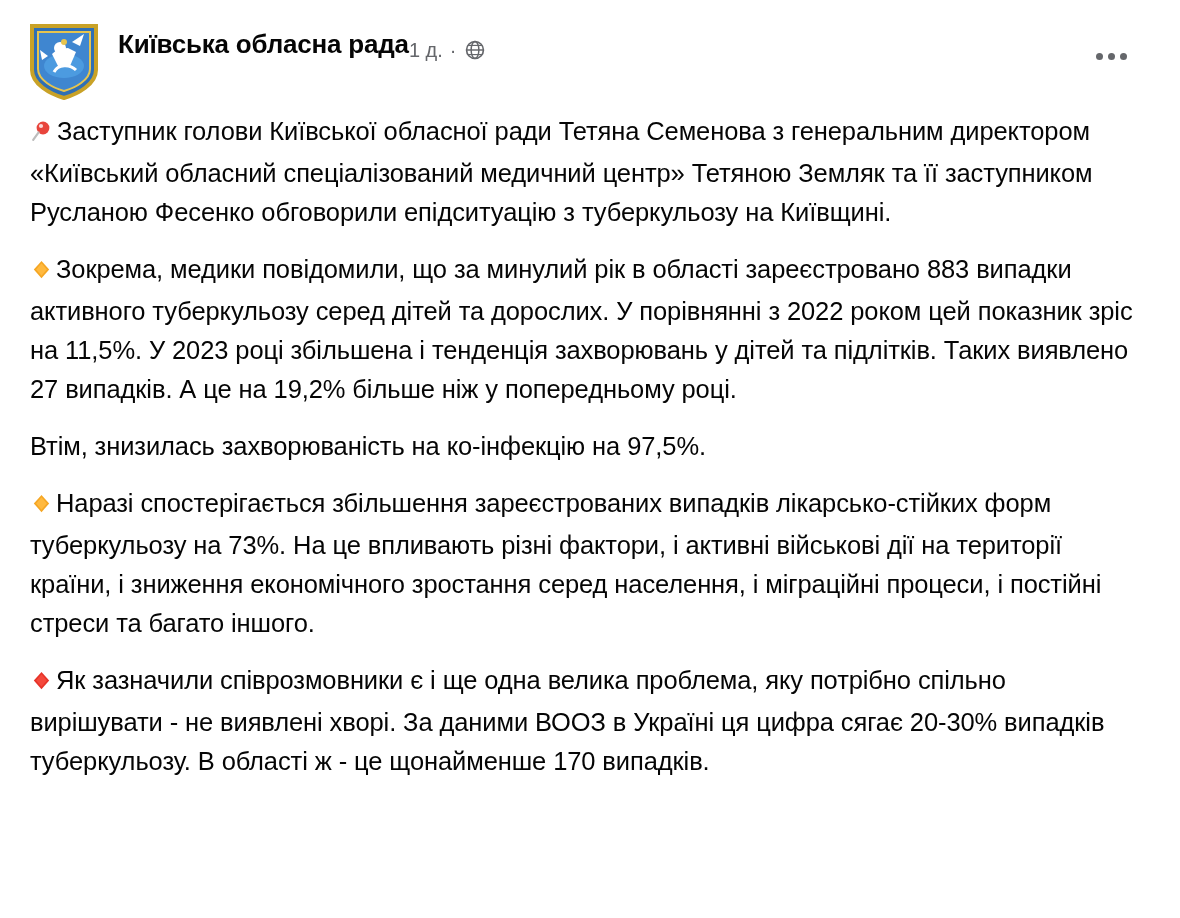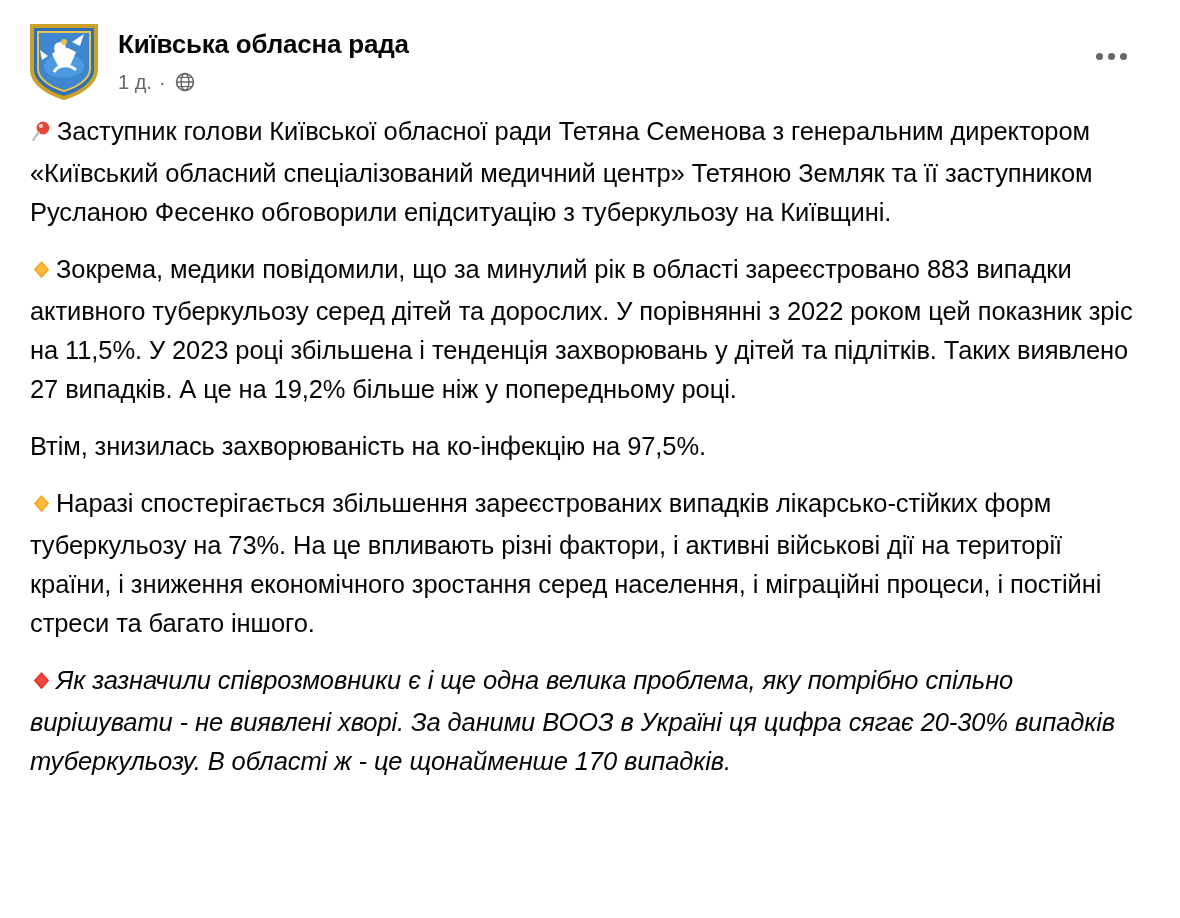--- a/index.html
+++ b/index.html
@@ -32,21 +32,21 @@
     height: 78px;
     flex: 0 0 auto;
     margin-right: 18px;
     position: relative;
     border-radius: 4px;
     overflow: hidden;
   }
   .avatar svg { display: block; }
   .header-text {
     display: flex;
-    flex-direction: column;
+    flex-direction: row;
     justify-content: center;
     padding-top: 6px;
   }
   .page-name {
     font-size: 26px;
     font-weight: bold;
     color: #050505;
     letter-spacing: -0.2px;
     line-height: 32px;
   }
@@ -101,21 +101,21 @@
     padding: 2px 0 0 2px;
   }
   .para {
     font-size: 25.5px;
     line-height: 39px;
     color: #050505;
     margin: 0 4px 18px 0;
     letter-spacing: -0.1px;
     font-weight: 400;
   }
-  .para:last-child { margin-bottom: 0; font-style: italic; }
+  .para:last-child { margin-bottom: 0; }
   .pin-icon, .diamond-orange, .diamond-red {
     display: inline-block;
     vertical-align: -3px;
     margin-right: 3px;
   }
 </style>
 </head>
 <body>
 
 <div class="post-card">

